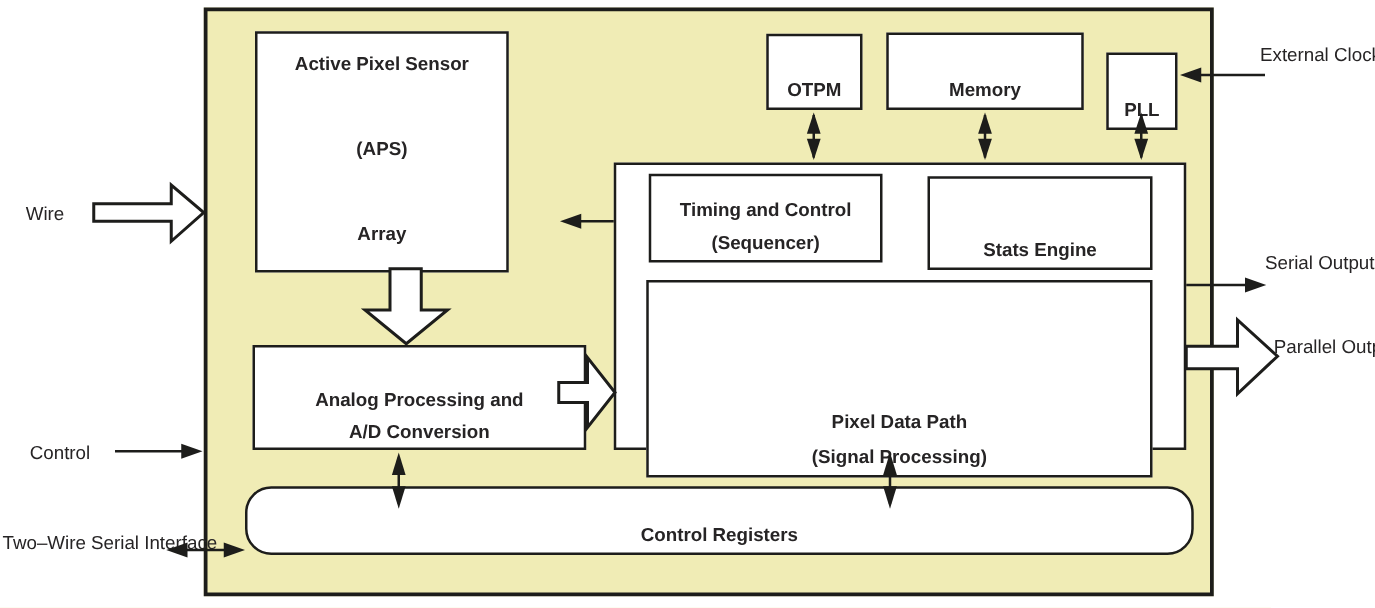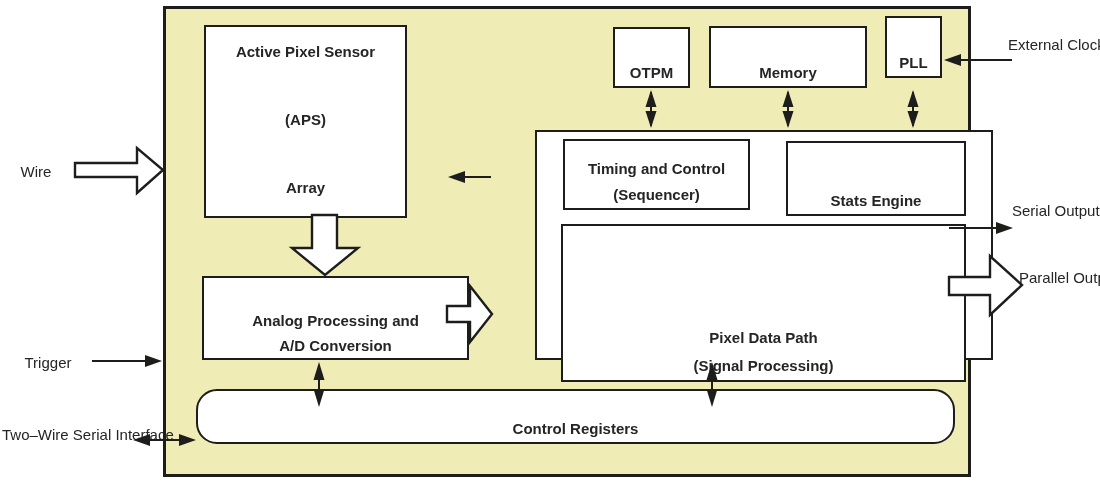--- a/index.html
+++ b/index.html
@@ -21,24 +21,24 @@
   .box{
     position:absolute;background:var(--box-fill);border:2px solid var(--ink);
     box-sizing:border-box;display:flex;flex-direction:column;
     align-items:center;justify-content:flex-end;text-align:center;
     font-size:15px;line-height:27px;color:var(--text);font-weight:bold;
   }
   .box span{display:block;white-space:nowrap;}
   .aps{left:204px;top:25px;width:203px;height:193px;line-height:28px;padding-bottom:14px;gap:40px;}
   .otpm{left:613px;top:27px;width:77px;height:61px;}
   .memory{left:709px;top:26px;width:158px;height:62px;}
-  .pll{left:885px;top:16px;width:57px;height:62px;}
+  .pll{left:885px;top:42px;width:57px;height:62px;}
   .digital{
     position:absolute;left:491px;top:130px;width:458px;height:230px;
-    background:var(--box-fill);border:2px solid var(--ink);box-sizing:border-box;margin-left:44px;
+    background:var(--box-fill);border:2px solid var(--ink);box-sizing:border-box;
   }
   .timing{left:26px;top:7px;width:187px;height:71px;line-height:26px;}
   .stats{left:249px;top:9px;width:180px;height:75px;}
   .pdp{left:24px;top:92px;width:405px;height:158px;line-height:28px;}
   .analog{left:202px;top:276px;width:267px;height:84px;line-height:25px;}
   .creg{left:196px;top:389px;width:759px;height:55px;border-radius:21px;}
   .ext-label{
     position:absolute;font-size:15px;color:var(--text);text-align:center;
     line-height:29px;white-space:nowrap;
   }
@@ -96,21 +96,21 @@
     <span>Analog Processing and</span>
     <span>A/D Conversion</span>
   </div>
 
   <div class="box creg">
     <span>Control Registers</span>
   </div>
 
   <div class="ext-label lbl-power">Wire</div>
 
-  <div class="ext-label lbl-trigger">Trigger</div>
+  <div class="ext-label lbl-trigger">Control</div>
 
   <div class="ext-label lbl-twowire">
     <span>Two–Wire</span>
     <span>Serial Interface</span>
   </div>
 
   <div class="ext-label lbl-extclock">
     <span>External</span>
     <span>Clock</span>
   </div>

